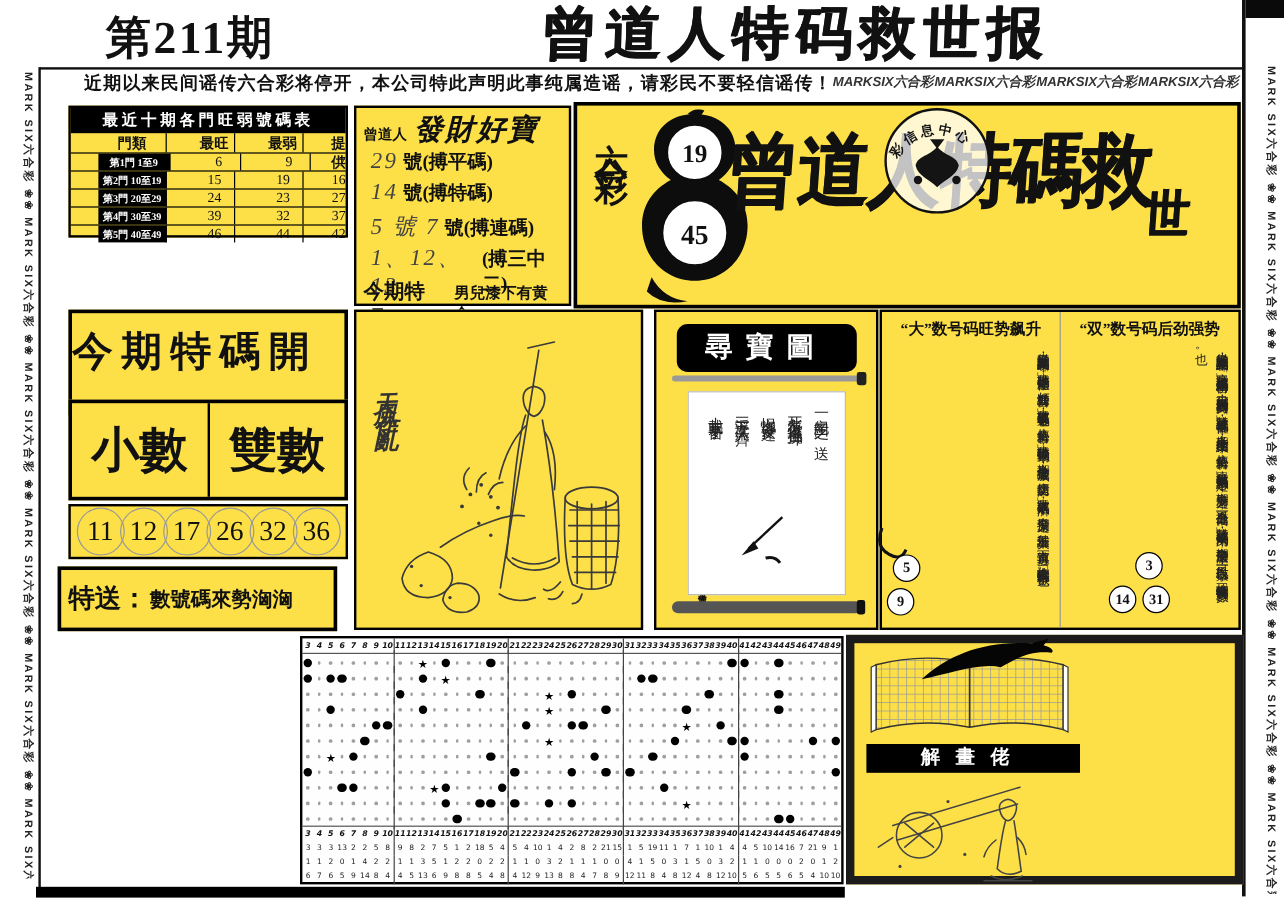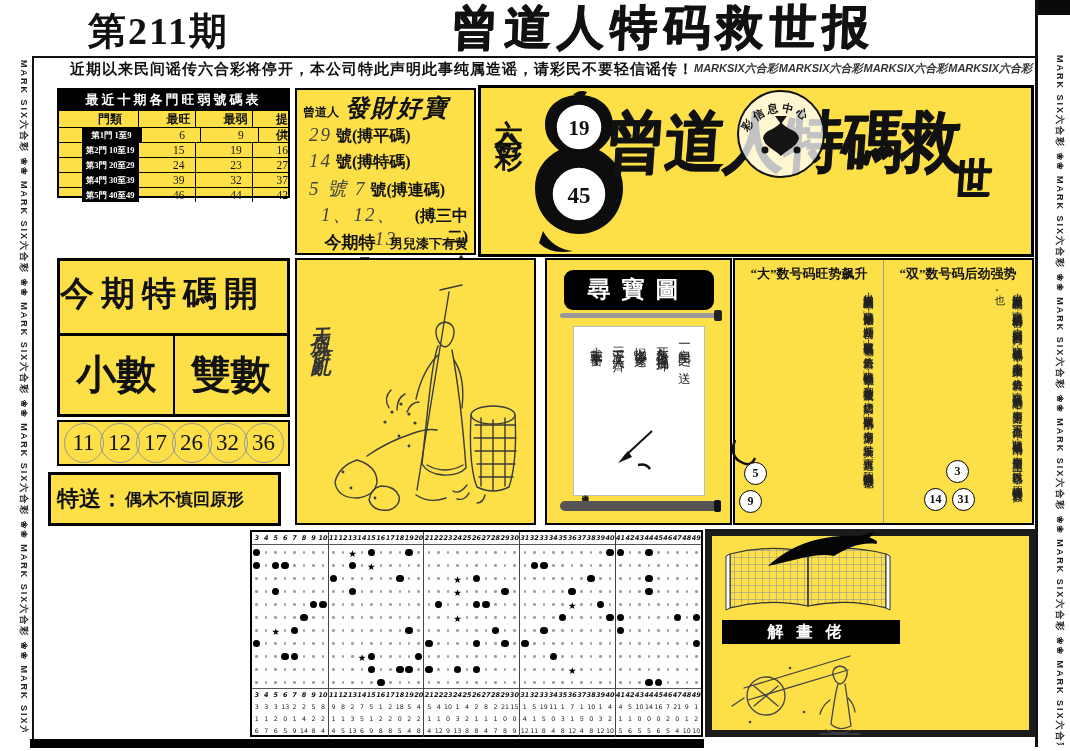--- a/index.html
+++ b/index.html
@@ -32,21 +32,21 @@
   .ta-row{display:flex;border-top:1px solid #000;align-items:stretch;}
   .ta-row>div{box-sizing:border-box;text-align:center;margin-left:23px;}
   .ta-c0{width:84px;border-right:1px solid #000;}
   .ta-c1,.ta-c2{width:50px;border-right:1px solid #000;}
   .ta-c3{flex:1;}
   #boxA .hd{font-size:12px;font-weight:bold;height:16px;line-height:16px;}
   #boxA .dr{height:14px;font-size:11.5px;line-height:14px;}
   #boxA .dr .ta-c0{background:#000;color:#fff;font-size:8.5px;font-weight:bold;line-height:14px;}
 
   
-  #boxB{left:295px;top:88px;width:181px;height:167px;border:2px solid #000;padding:2px 6px;text-align:right;}
+  #boxB{left:295px;top:88px;width:181px;height:167px;border:2px solid #000;padding:2px 6px;}
   #boxB .bhead{display:flex;align-items:baseline;gap:6px;}
   #boxB .brand{font-size:12px;font-weight:bold;}
   #boxB .btitle{font-size:24px;font-weight:900;font-style:italic;letter-spacing:2px;}
   .tip-line{display:flex;align-items:baseline;height:26px;padding-left:6px;}
   .tip-num{font-size:19px;color:#444;letter-spacing:2px;margin-right:4px;font-style:italic;}
   .tip-label{font-size:16px;font-weight:bold;}
   #boxB .spec{display:flex;align-items:baseline;margin-top:3px;}
   #boxB .spec .sl{font-size:17px;font-weight:900;}
   #boxB .spec .st{font-size:13px;font-weight:bold;margin-left:3px;}
 
@@ -263,21 +263,21 @@
   <div class="box" id="boxD3">
       <div class="numcircle">11</div>
       <div class="numcircle">12</div>
       <div class="numcircle">17</div>
       <div class="numcircle">26</div>
       <div class="numcircle">32</div>
       <div class="numcircle">36</div>
     </div>
   <div class="box" id="boxD4">
     <span class="bl">特送：</span>
-    <span class="bt">偶木不慎回原形</span>
+    <span class="bt">數號碼來勢洶洶</span>
   </div>
 
   <div class="box" id="boxE">
     <div class="cap">天風作亂</div>
     <svg width="237" height="263" viewBox="0 0 237 263">
       <g fill="none" stroke="#3a3a3a" stroke-width="1.4" stroke-linecap="round">
         <line x1="152" y1="32" x2="120" y2="230"></line>
         <line x1="143" y1="30" x2="165" y2="25"></line>
         <path d="M140 78 q-4 -14 8 -16 q12 2 8 16 q-3 8 -8 9 q-5 -1 -8 -9 z"></path>
         <path d="M141 86 c-6 16 -10 60 -16 118 c8 14 34 14 44 4 c-4 -56 -10 -96 -14 -118"></path>

